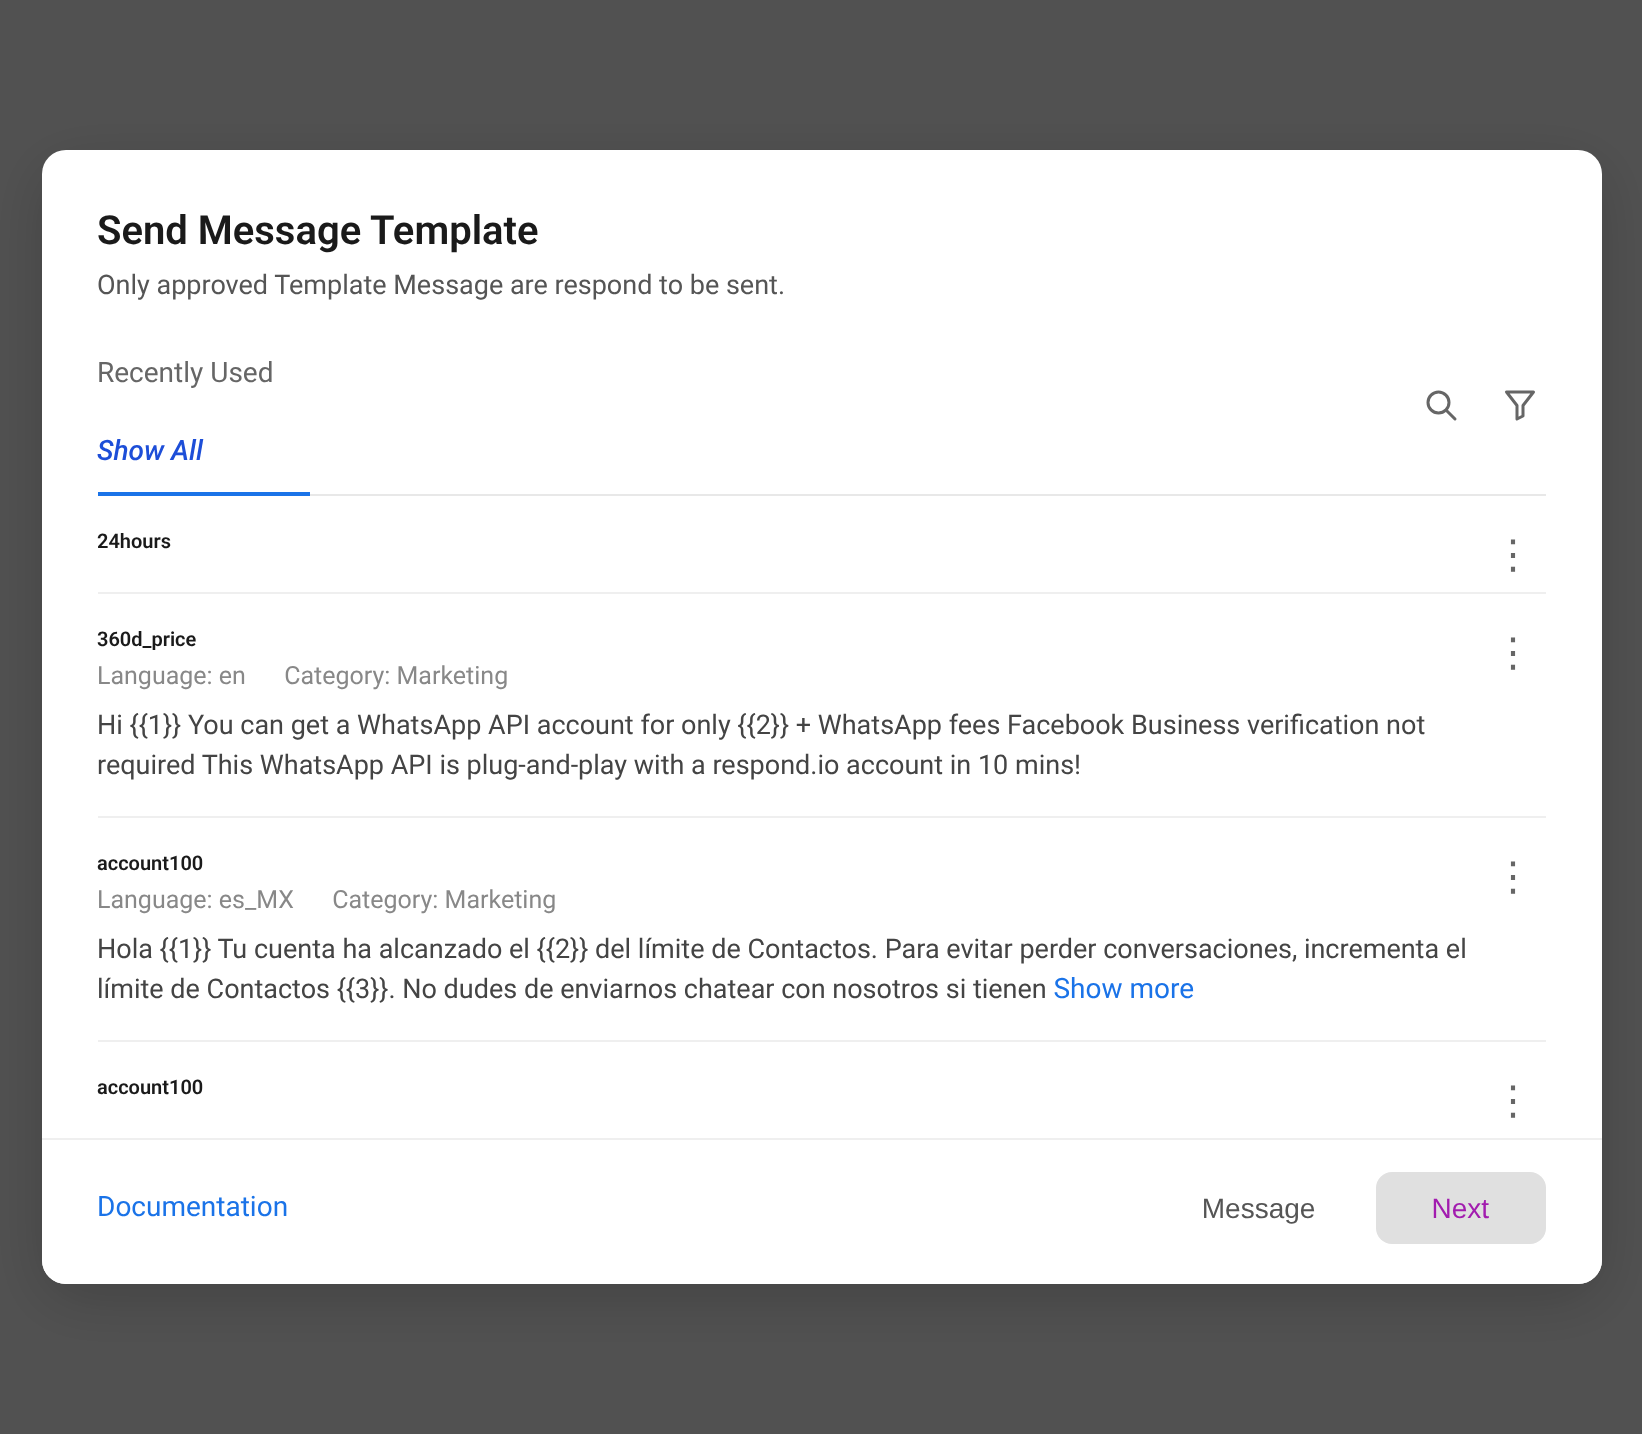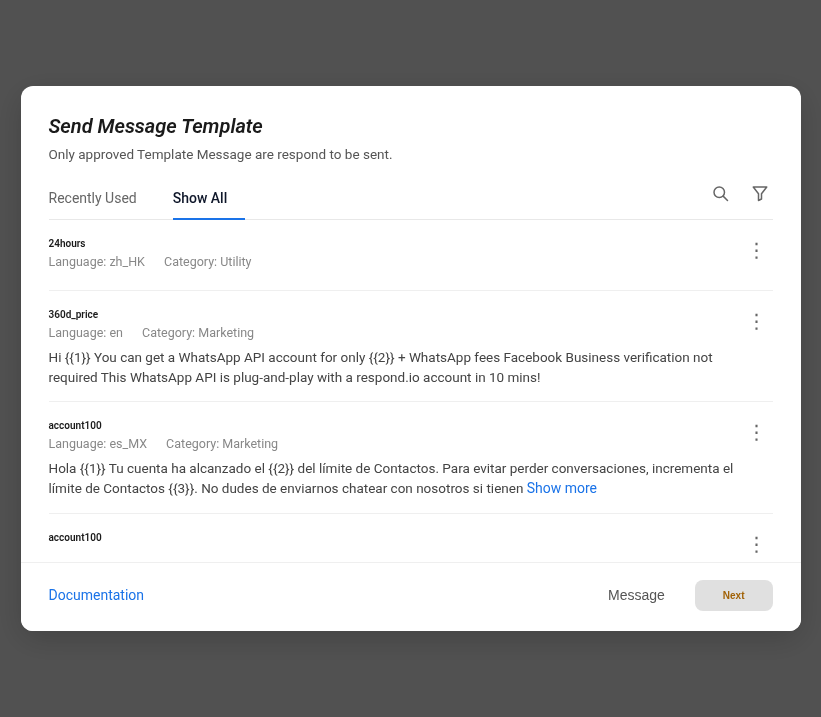--- a/index.html
+++ b/index.html
@@ -32,51 +32,52 @@
       box-shadow: 0 8px 32px rgba(0,0,0,0.18);
     }
     .modal-header {
       padding: 28px 28px 0 28px;
     }
     .modal-title {
       font-size: 20px;
       font-weight: 600;
       color: #1a1a1a;
       margin-bottom: 8px;
-      font-style: italic;
     }
     .modal-subtitle {
       font-size: 13.5px;
       color: #555;
       margin-bottom: 18px;
     }
     .tabs-row {
       display: flex;
       align-items: center;
       border-bottom: 1px solid #e8e8e8;
       padding: 0 0 0 0;
       justify-content: space-between;
     }
     .tabs {
       display: flex;
       gap: 0;
+      flex-direction: column;
     }
     .tab {
       padding: 10px 18px 12px 0;
       font-size: 14px;
       color: #666;
       cursor: pointer;
       border-bottom: 2.5px solid transparent;
       margin-bottom: -1px;
       margin-right: 18px;
     }
     .tab.active {
-      color: #0f172a;
+      color: #1d4ed8;
       border-bottom: 2.5px solid #1a73e8;
       font-weight: 500;
+      font-style: italic;
     }
     .tab-icons {
       display: flex;
       gap: 14px;
       padding-bottom: 8px;
     }
     .tab-icon-btn {
       background: none;
       border: none;
       cursor: pointer;
@@ -161,26 +162,26 @@
       border: none;
       font-size: 14px;
       color: #555;
       cursor: pointer;
       padding: 8px 18px;
       border-radius: 6px;
     }
     .btn-next {
       background: #e0e0e0;
       border: none;
-      font-size: 10px;
-      color: #a16207;
+      font-size: 14px;
+      color: #a21caf;
       cursor: not-allowed;
       padding: 10px 28px;
       border-radius: 8px;
-      font-weight: 700;
+      font-weight: 400;
     }
     
     .modal-body::-webkit-scrollbar { width: 6px; }
     .modal-body::-webkit-scrollbar-thumb { background: #ccc; border-radius: 3px; }
   </style>
 </head>
 <body>
 
 <div class="overlay">
   <div class="modal">
@@ -209,24 +210,20 @@
             </span>
           </button>
         </div>
       </div>
     </div>
 
     <div class="modal-body">
 
       <div class="template-item">
         <div class="template-name">24hours</div>
-        <div class="template-meta">
-          <span>Language: zh_HK</span>
-          <span>Category: Utility</span>
-        </div>
         <button class="more-btn" title="More options">⋮</button>
       </div>
 
       <div class="template-item">
         <div class="template-name">360d_price</div>
         <div class="template-meta">
           <span>Language: en</span>
           <span>Category: Marketing</span>
         </div>
         <div class="template-body">Hi {{1}} You can get a WhatsApp API account for only {{2}} + WhatsApp fees Facebook Business verification not required This WhatsApp API is plug-and-play with a respond.io account in 10 mins!</div>

